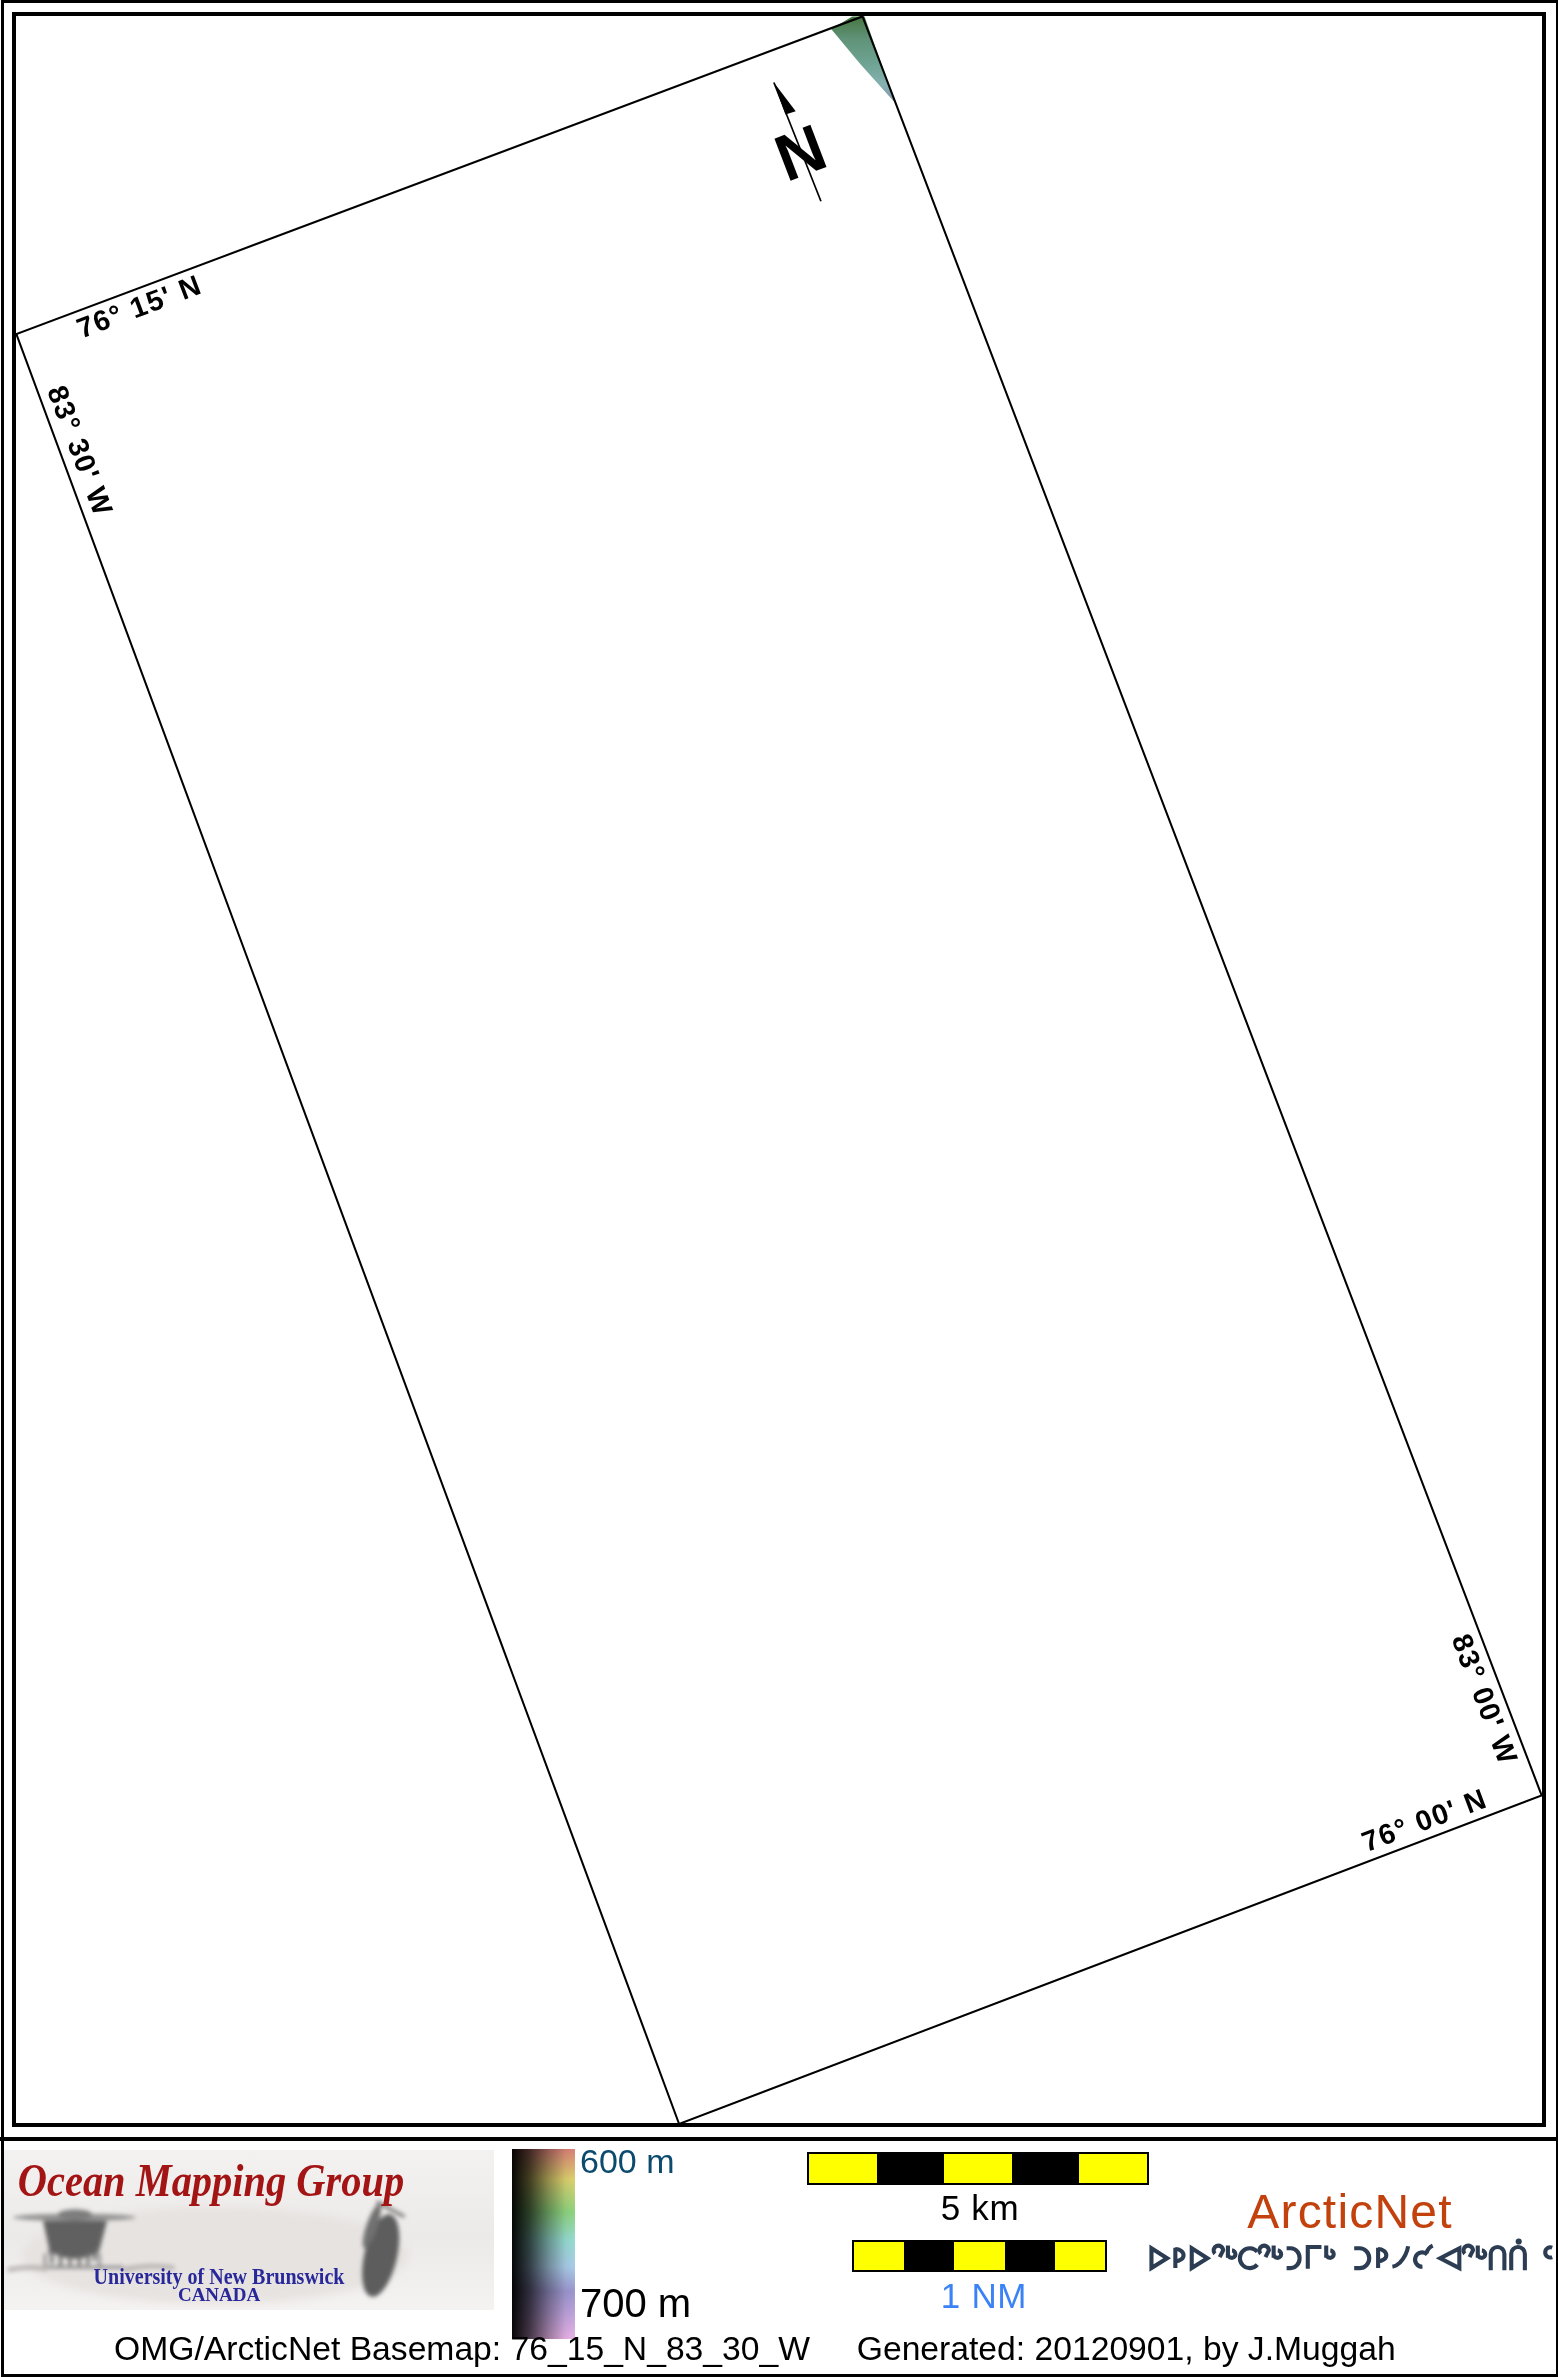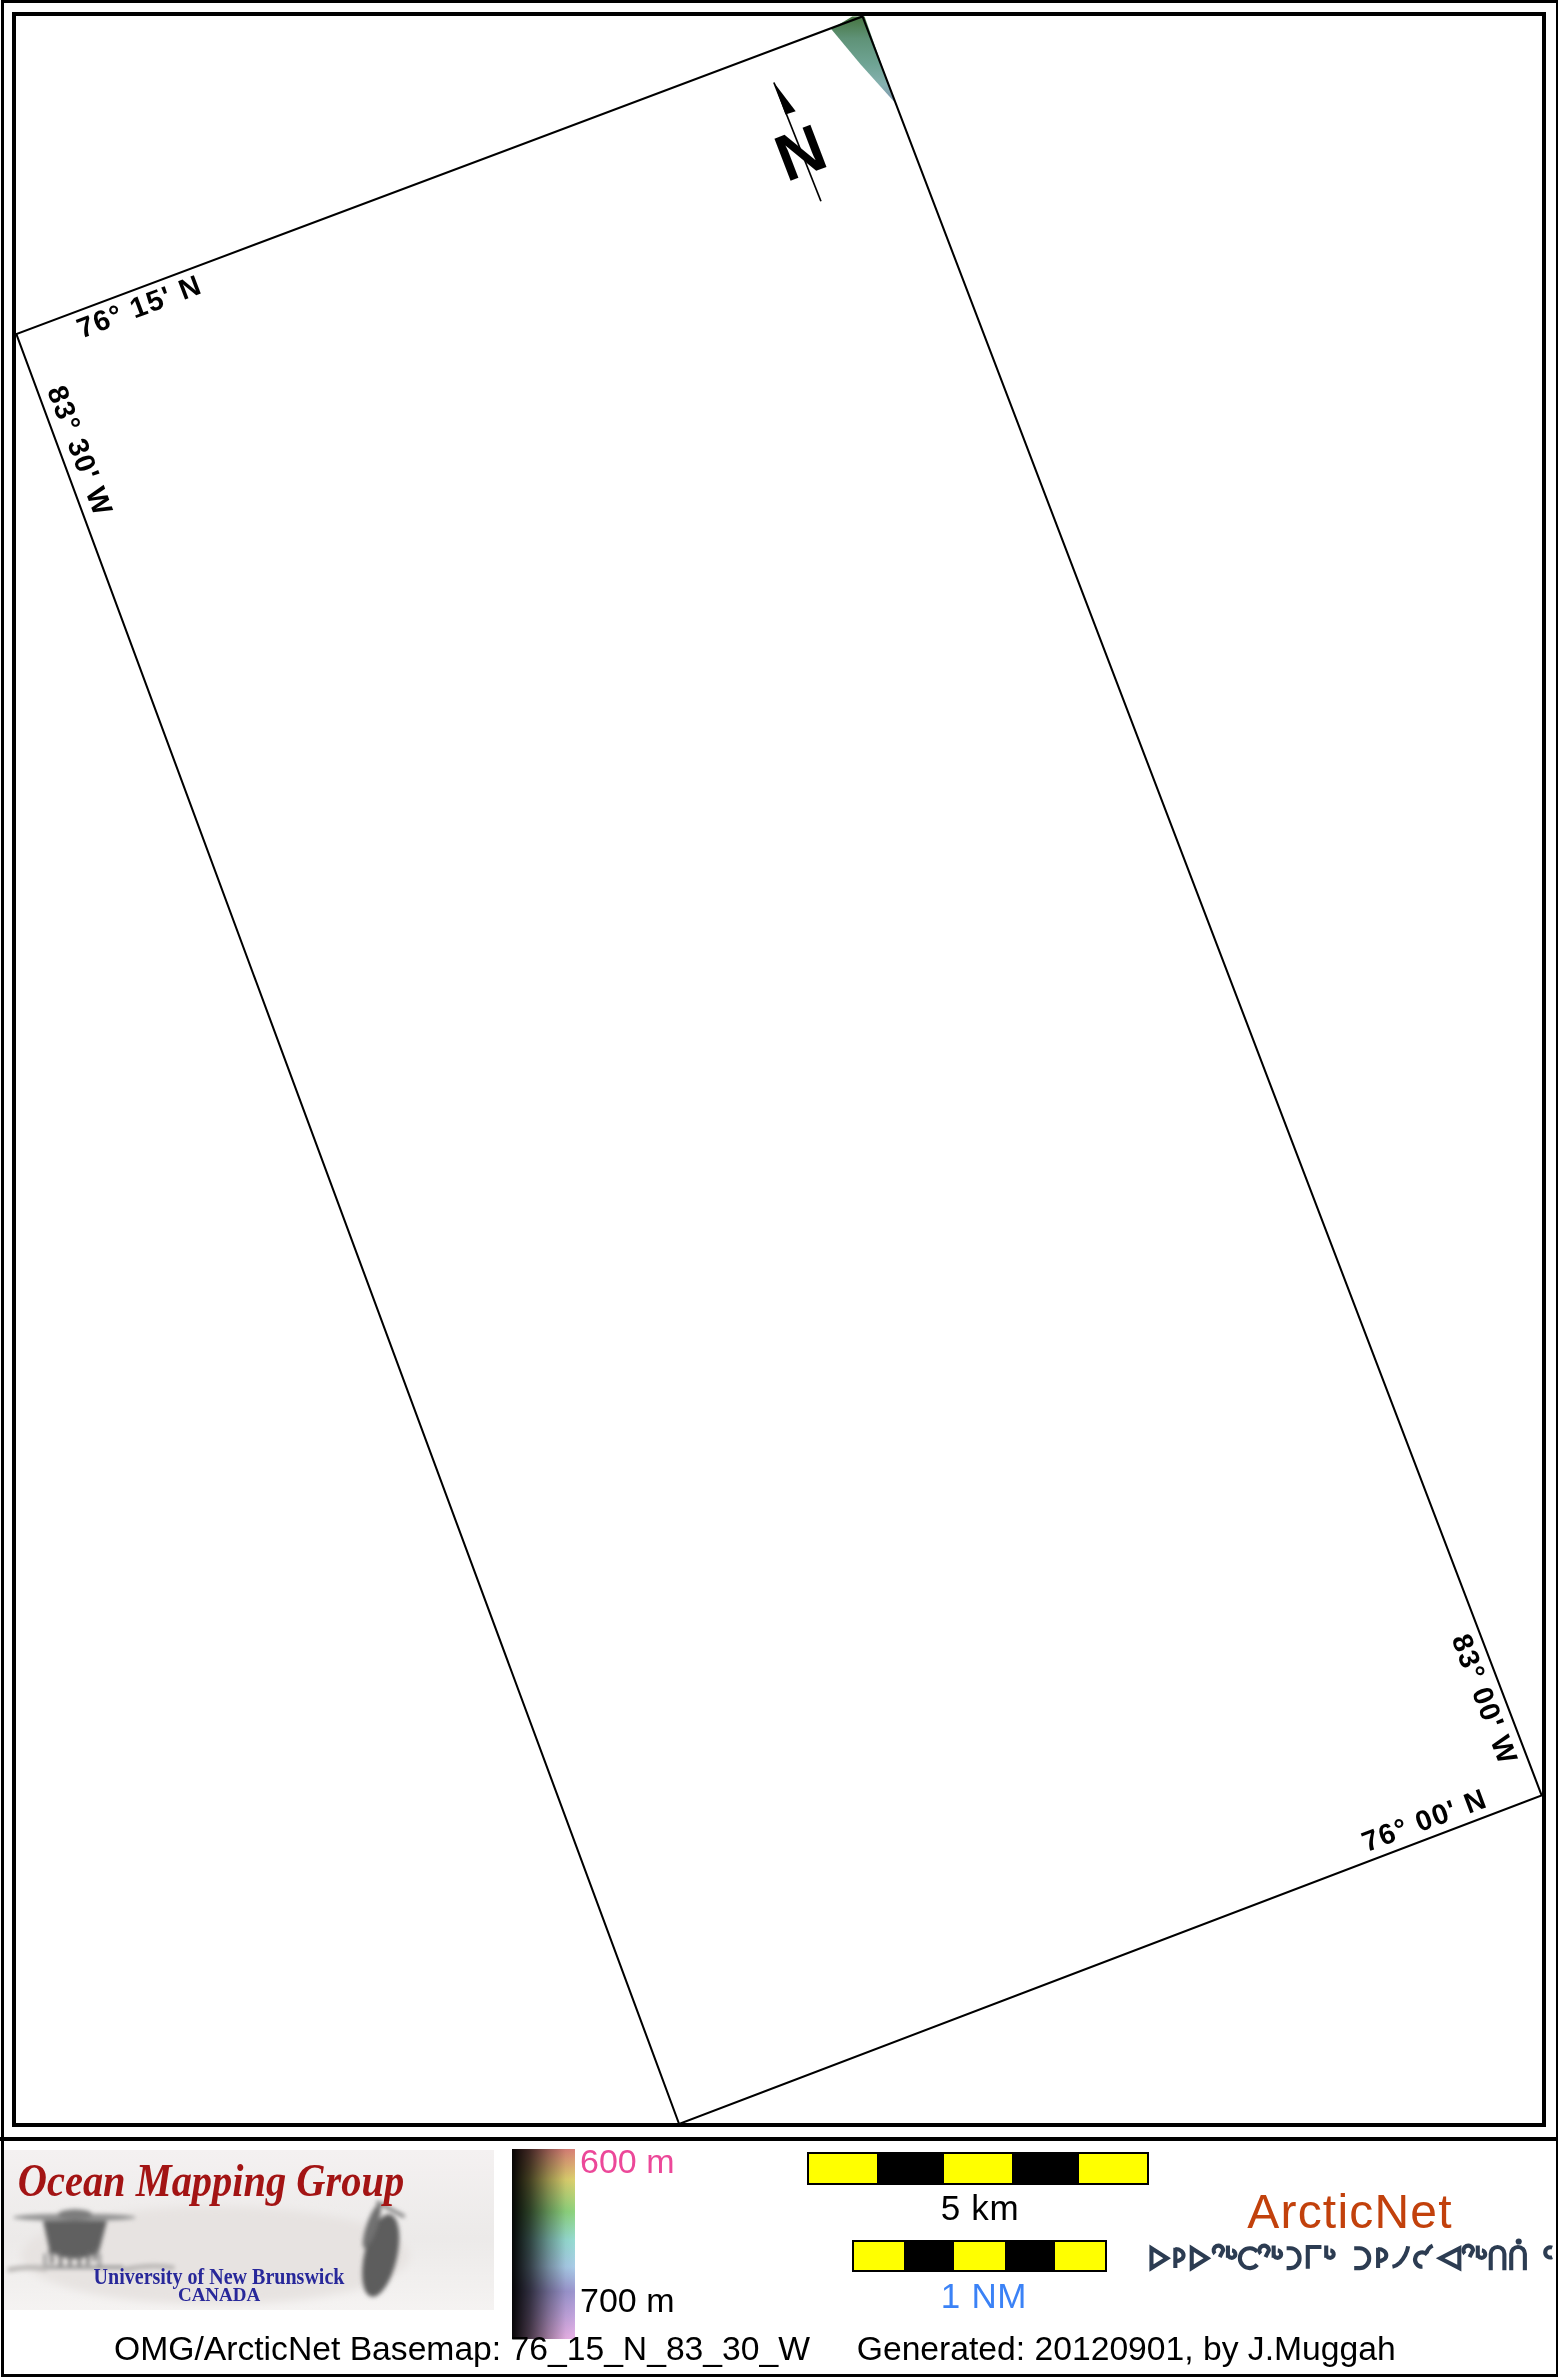--- a/index.html
+++ b/index.html
@@ -83,23 +83,23 @@
   
   <div id="canada" class="abs" style="left:215px;top:134px;font-family:'Liberation Serif',serif;font-weight:bold;font-size:19px;color:#28289a;white-space:nowrap;transform:translateX(-50%);">CANADA</div>
 </div>
 
 <div class="abs" style="left:512px;top:2149px;width:63px;height:190px;
   background:linear-gradient(180deg,#d98077 0%,#ddd06e 16%,#8ed47e 33%,#96dcd2 48%,#a9cce8 62%,#9c96cf 75%,#bfa3dc 87%,#eab3e8 100%);"></div>
 
 <div class="abs" style="left:512px;top:2149px;width:63px;height:190px;
   background:linear-gradient(90deg,rgba(0,0,0,0.97) 0%,rgba(0,0,0,0.7) 28%,rgba(0,0,0,0.33) 58%,rgba(0,0,0,0.05) 85%,rgba(0,0,0,0) 100%);"></div>
 
-<div id="m600" class="abs" style="left:580px;top:2142px;font-size:34px;color:#ec4899;">600 m</div>
+<div id="m600" class="abs" style="left:580px;top:2142px;font-size:34px;color:#0c4a6e;">600 m</div>
 
-<div id="m700" class="abs" style="left:580px;top:2281px;font-size:34px;color:#000;">700 m</div>
+<div id="m700" class="abs" style="left:580px;top:2281px;font-size:40px;color:#000;">700 m</div>
 
 <div class="abs" style="left:807px;top:2152px;width:342px;height:33px;border:2px solid #000;box-sizing:border-box;
   background:linear-gradient(90deg,#ffff00 0 20%,#000 20% 40%,#ffff00 40% 60%,#000 60% 80%,#ffff00 80% 100%);"></div>
 
 <div id="km5" class="abs" style="left:980px;top:2188px;font-size:35px;color:#000;letter-spacing:0.7px;white-space:nowrap;transform:translateX(-50%);text-align:center;">5 km</div>
 
 <div class="abs" style="left:852px;top:2240px;width:255px;height:32px;border:2px solid #000;box-sizing:border-box;
   background:linear-gradient(90deg,#ffff00 0 20%,#000 20% 40%,#ffff00 40% 60%,#000 60% 80%,#ffff00 80% 100%);"></div>
 
 <div id="nm1" class="abs" style="left:984px;top:2276px;font-size:35px;color:#3b82f6;letter-spacing:0.7px;white-space:nowrap;transform:translateX(-50%);">1 NM</div>

